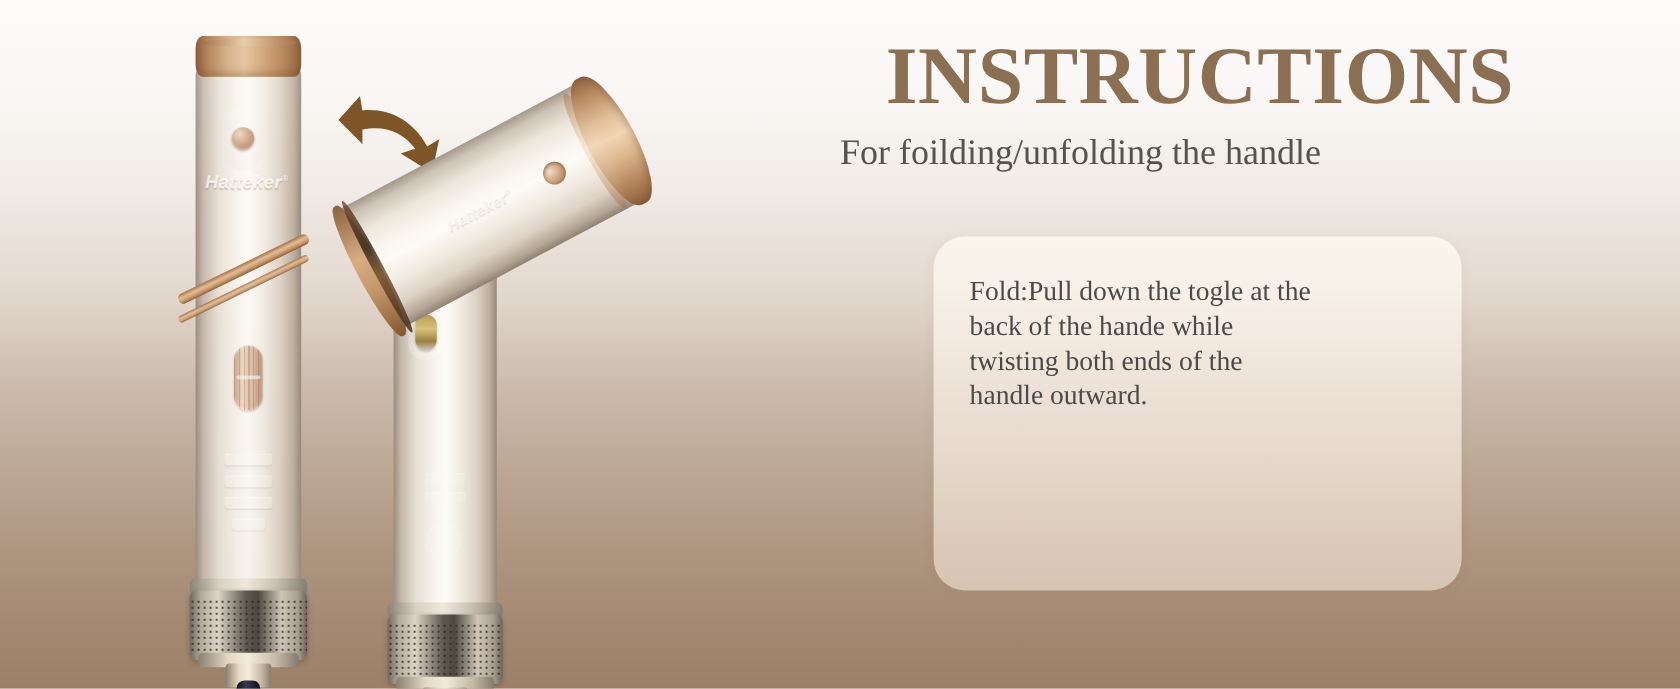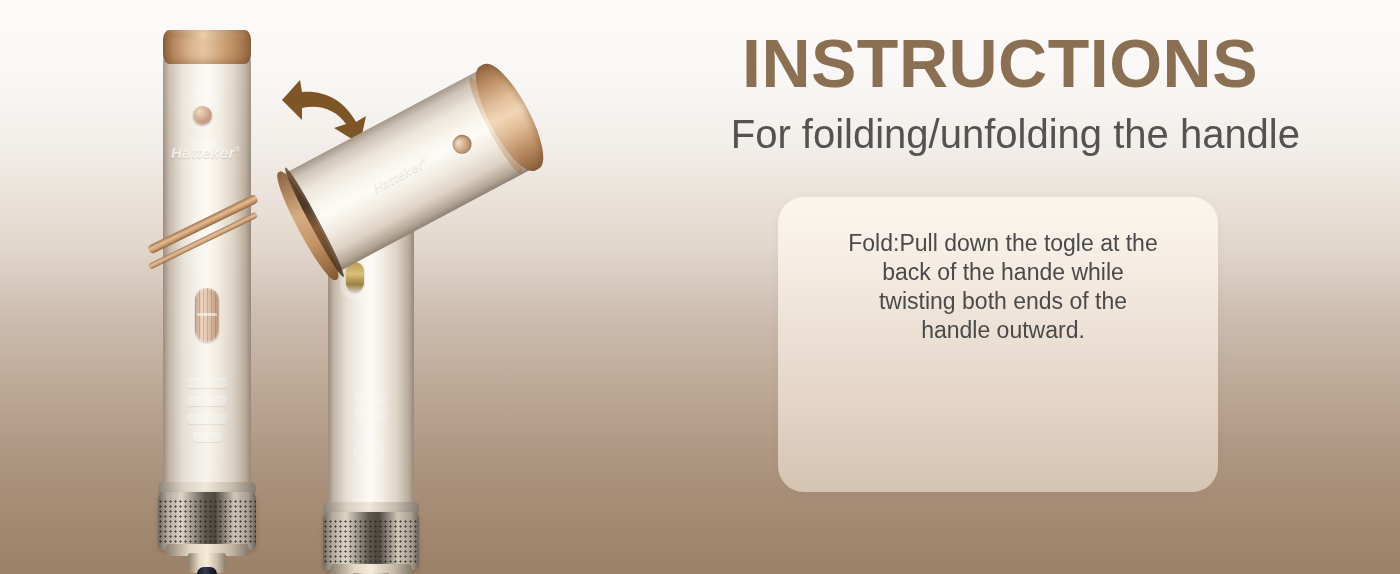--- a/index.html
+++ b/index.html
@@ -30,20 +30,21 @@
         #9c8169 100%);
   }
 
   
   .text-panel {
     position: absolute;
     left: 700px;
     top: 0;
     width: 700px;
     height: 417px;
+    font-family: Liberation Serif, serif;
   }
 
   .headline {
     position: absolute;
     left: 0;
     top: 28px;
     width: 600px;
     text-align: center;
     font-size: 68px;
     font-weight: bold;
@@ -51,22 +52,22 @@
     color: #8b6f52;
     line-height: 1.05;
     white-space: nowrap;
   }
 
   .subhead {
     position: absolute;
     left: 0;
     top: 108px;
     width: 600px;
-    text-align: right;
-    font-size: 40px;
+    text-align: left;
+    font-size: 30px;
     font-weight: normal;
     color: #55524f;
     line-height: 1.3;
     white-space: nowrap;
   }
 
   .instruction-card {
     position: absolute;
     left: 78px;
     top: 197px;
@@ -78,21 +79,20 @@
        rgba(250,240,230,0.72) 45%,
        rgba(242,228,214,0.62) 100%);
     box-shadow: 0 2px 10px rgba(120, 95, 70, 0.07);
   }
 
   .card-inner {
     position: absolute;
     left: 30px;
     top: 32px;
     right: 20px;
-    text-align: center;
   }
 
   .para {
     font-size: 23px;
     line-height: 1.26;
     color: #4a4a4a;
     margin: 0;
     white-space: pre-line;
   }
   .para.second { margin-top: 27px; }

